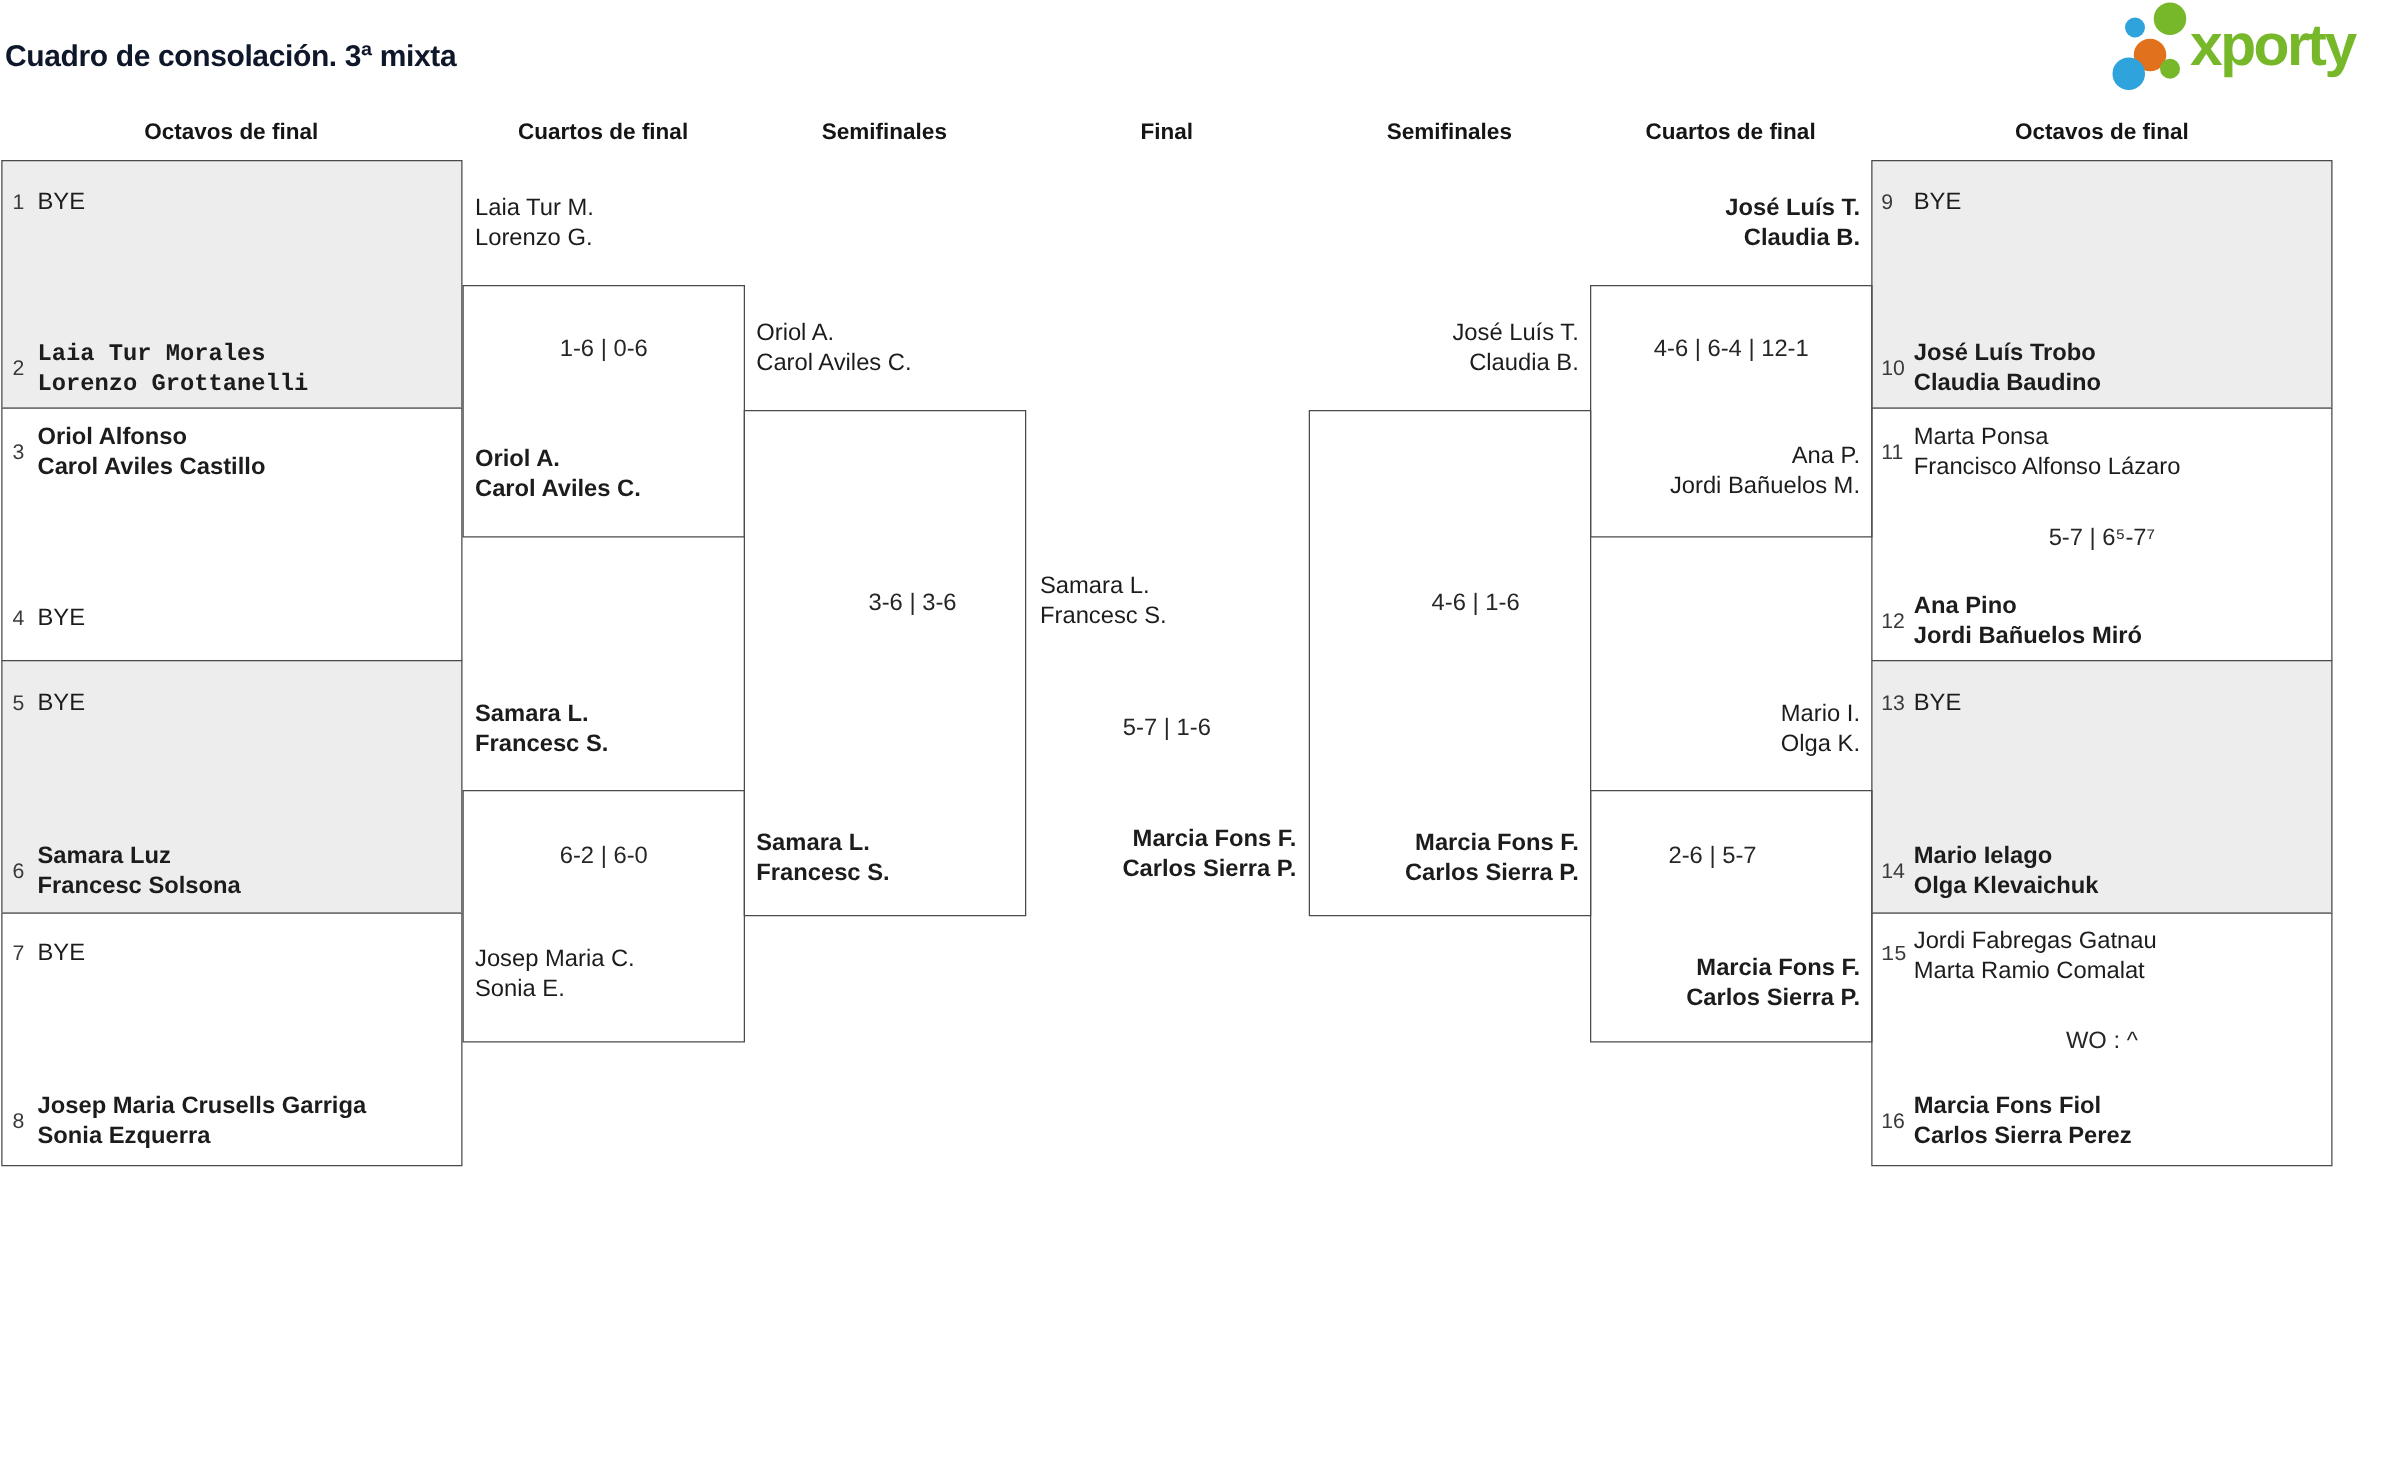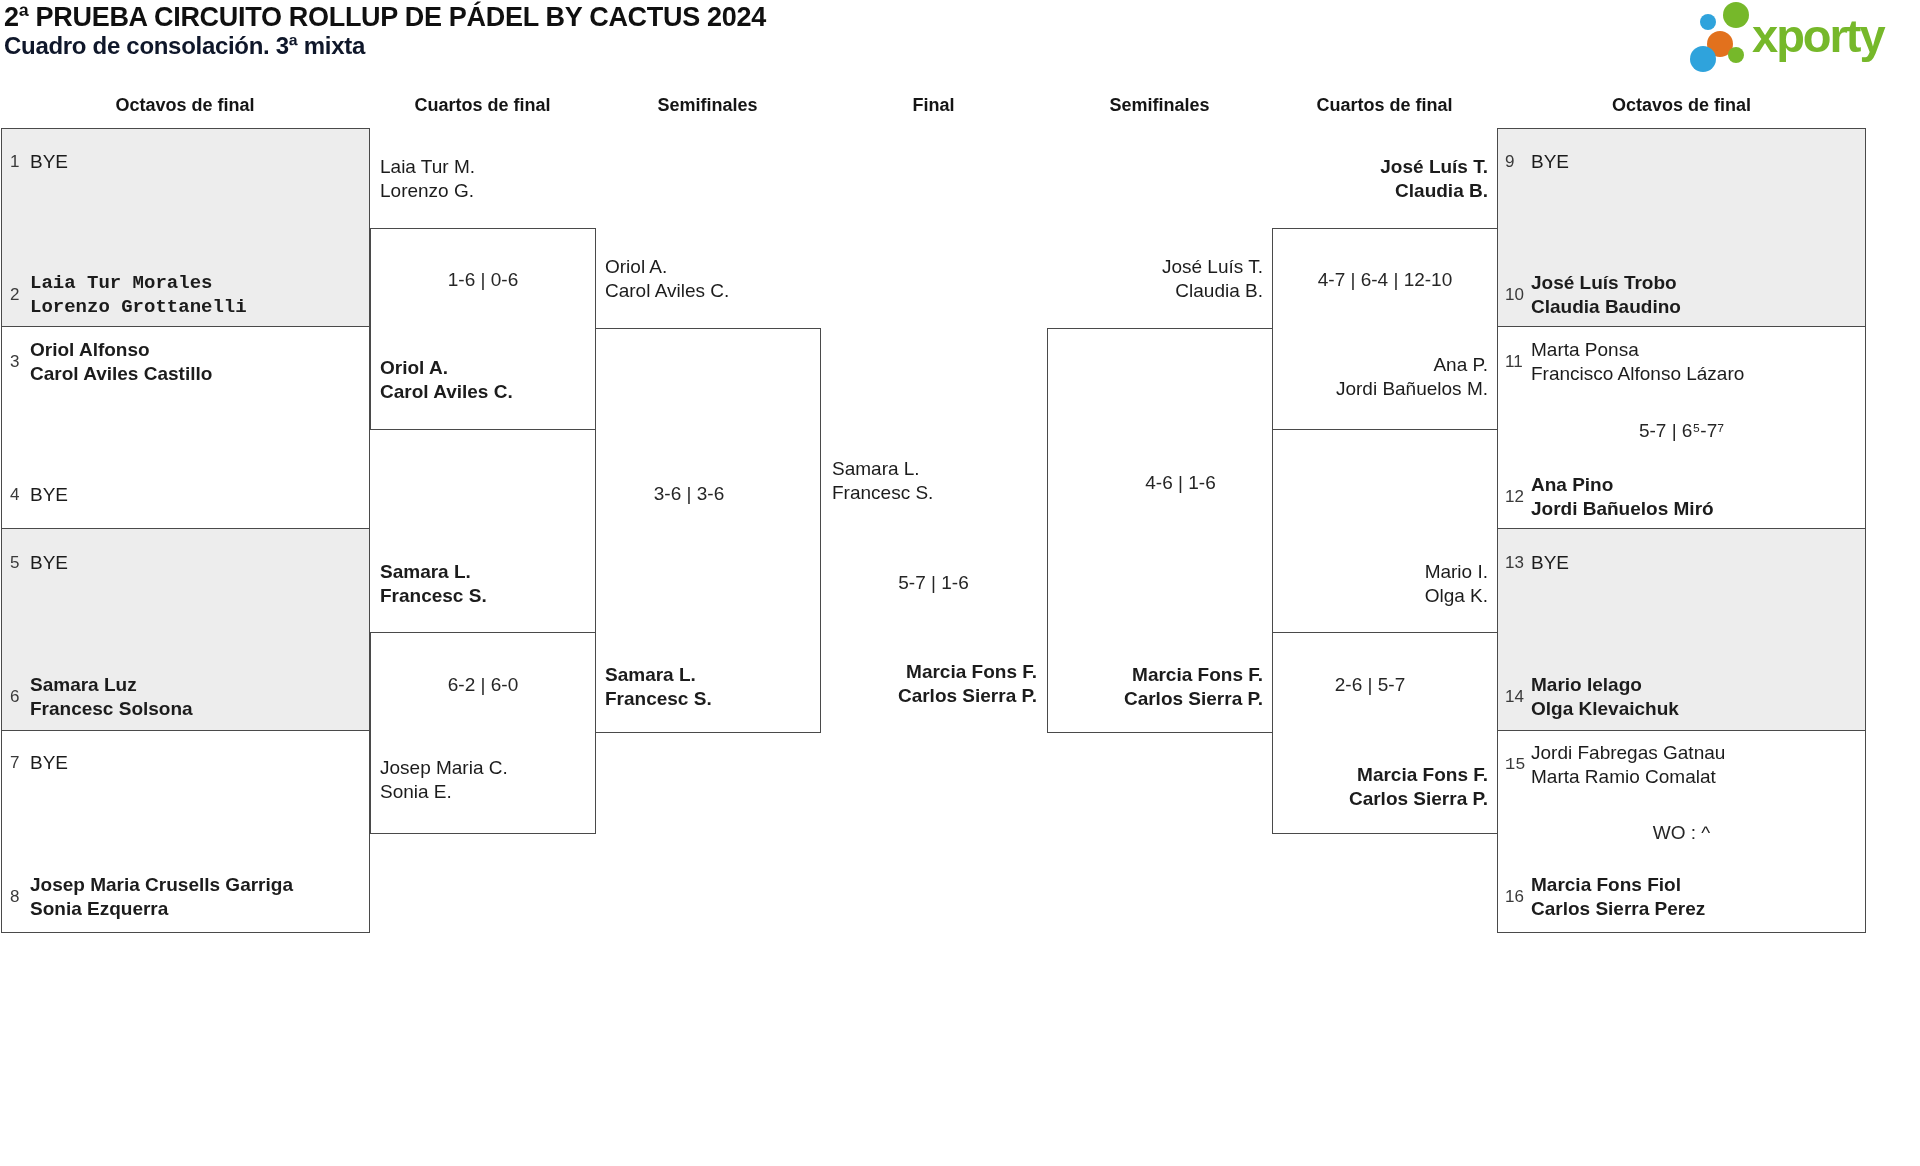--- a/index.html
+++ b/index.html
@@ -18,21 +18,20 @@
   
   .logo{position:absolute;left:1690px;top:0;width:230px;height:72px;}
   .dot{position:absolute;border-radius:50%;}
   .wordmark{position:absolute;left:62px;top:8px;font-size:47px;font-weight:800;letter-spacing:-2px;}
 </style>
 </head>
 <body>
 
 <div class="page">
 
-  <div class="title">2ª PRUEBA CIRCUITO ROLLUP DE PÁDEL BY CACTUS 2024</div>
   <div class="subtitle">Cuadro de consolación. 3ª mixta</div>
 
   <div class="logo">
     <span class="dot" style="left:33px;top:2px;width:26px;height:26px;background:#76b82a;"></span>
     <span class="dot" style="left:10px;top:14px;width:16px;height:16px;background:#2fa3dc;"></span>
     <span class="dot" style="left:17px;top:31px;width:26px;height:26px;background:#e2711d;"></span>
     <span class="dot" style="left:0px;top:46px;width:26px;height:26px;background:#2fa3dc;"></span>
     <span class="dot" style="left:38px;top:47px;width:16px;height:16px;background:#76b82a;"></span>
     <span class="wordmark" style="color:#76b82a;">xporty</span>
   </div>
@@ -122,39 +121,39 @@
 Carol Aviles C.</div>
 
   <div class="name w" style="left:380px;top:560px;">Samara L.
 Francesc S.</div>
   <div class="score" style="left:370px;width:226px;top:673px;">6-2 | 6-0</div>
   <div class="name" style="left:380px;top:756px;">Josep Maria C.
 Sonia E.</div>
 
   <div class="name" style="left:605px;top:255px;">Oriol A.
 Carol Aviles C.</div>
-  <div class="score" style="left:588px;width:202px;top:471px;margin-top:11px;">3-6 | 3-6</div>
+  <div class="score" style="left:629px;width:202px;top:471px;">3-6 | 3-6</div>
   <div class="name w" style="left:605px;top:663px;">Samara L.
 Francesc S.</div>
 
   <div class="name" style="left:832px;top:457px;">Samara L.
 Francesc S.</div>
   <div class="score" style="left:820px;width:227px;top:571px;">5-7 | 1-6</div>
   <div class="name w ra" style="left:820px;width:217px;top:660px;">Marcia Fons F.
 Carlos Sierra P.</div>
 
   <div class="name ra" style="left:1047px;width:216px;top:255px;">José Luís T.
 Claudia B.</div>
   <div class="score" style="left:1047px;width:225px;top:471px;padding-left:21px;">4-6 | 1-6</div>
   <div class="name w ra" style="left:1047px;width:216px;top:663px;">Marcia Fons F.
 Carlos Sierra P.</div>
 
   <div class="name w ra" style="left:1272px;width:216px;top:155px;">José Luís T.
 Claudia B.</div>
-  <div class="score" style="left:1272px;width:226px;top:268px;">4-7 | 6-4 | 12-10</div>
+  <div class="score" style="left:1272px;width:226px;top:268px;">4-6 | 6-4 | 12-1</div>
   <div class="name ra" style="left:1272px;width:216px;top:353px;">Ana P.
 Jordi Bañuelos M.</div>
 
   <div class="name ra" style="left:1272px;width:216px;top:560px;">Mario I.
 Olga K.</div>
   <div class="score" style="left:1272px;width:196px;top:673px;">2-6 | 5-7</div>
   <div class="name w ra" style="left:1272px;width:216px;top:763px;">Marcia Fons F.
 Carlos Sierra P.</div>
 
 </div>

